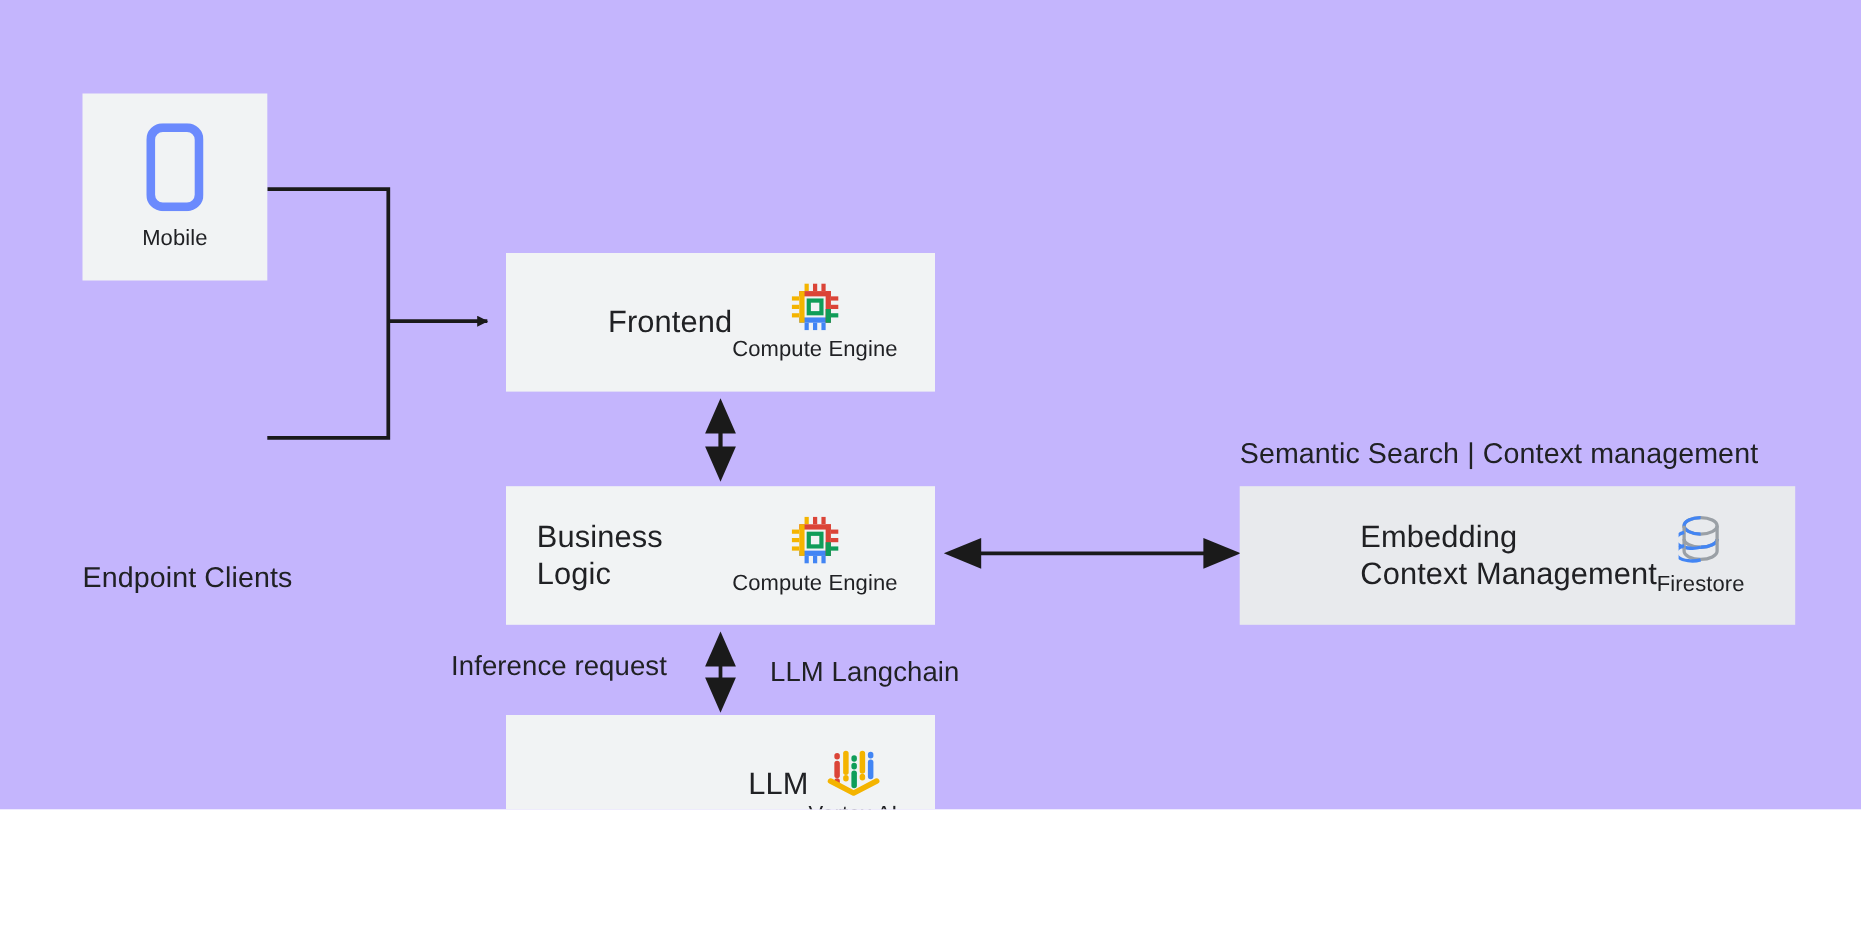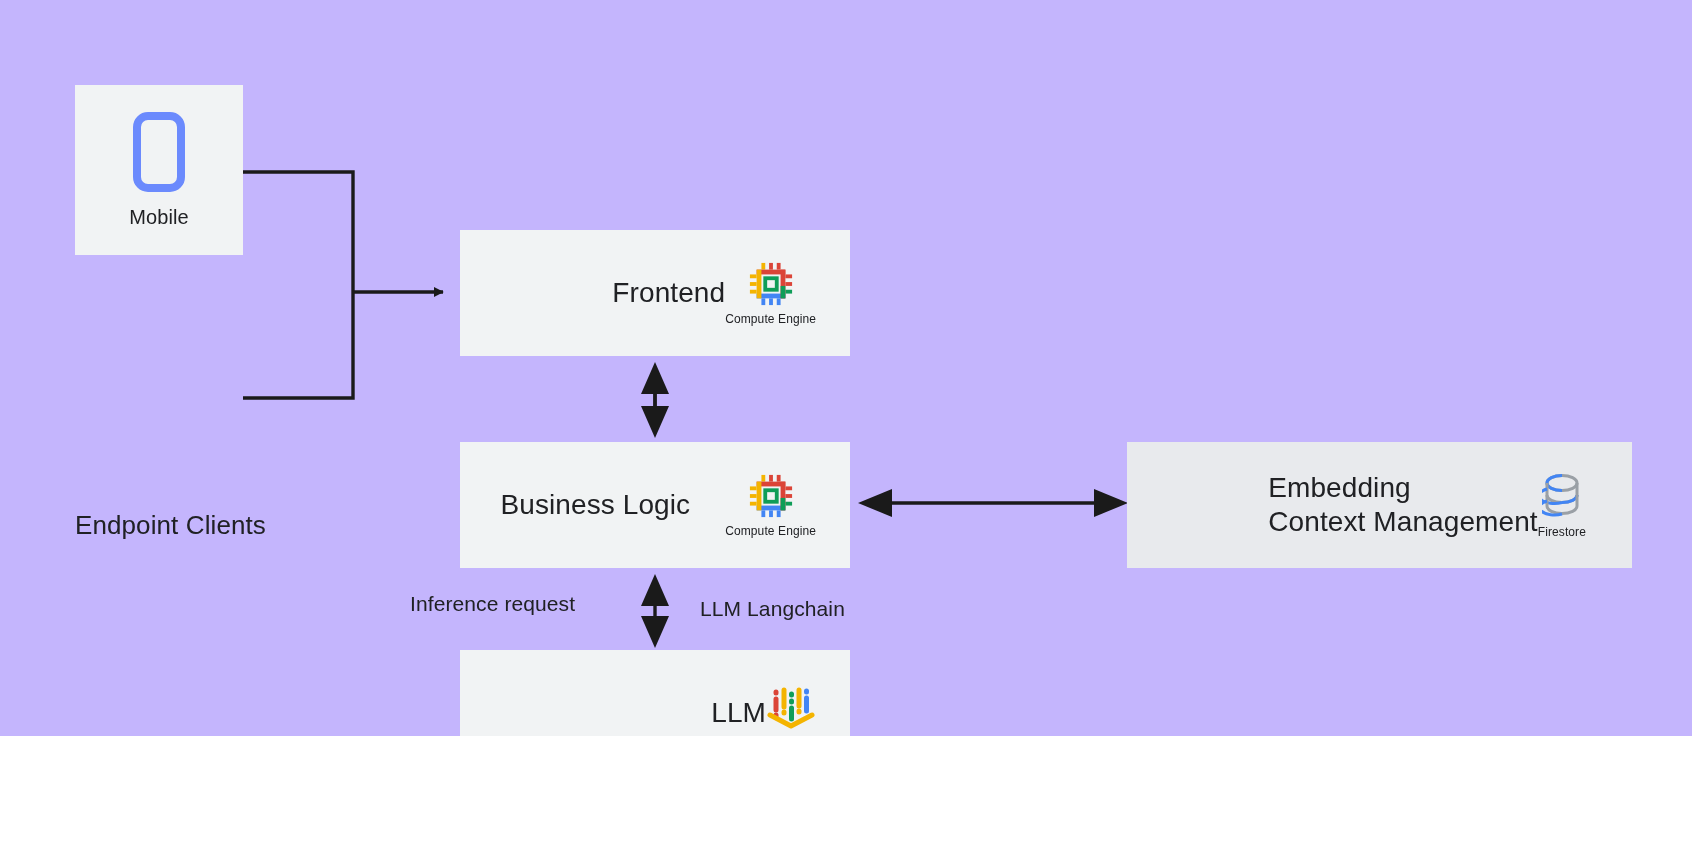--- a/index.html
+++ b/index.html
@@ -59,36 +59,36 @@
     letter-spacing: .1px;
     white-space: pre-line;
   }
   .badge {
     display: flex;
     flex-direction: column;
     align-items: center;
     justify-content: center;
   }
   .badge-label {
-    font-size: 12px;
+    font-size: 20px;
     color: #202124;
     margin-top: 5px;
     white-space: nowrap;
     letter-spacing: .1px;
   }
 
   
   .caption {
     position: absolute;
     font-size: 26px;
     color: #202124;
     white-space: nowrap;
     letter-spacing: .1px;
   }
-  .caption-sm { font-size: 21px; }
+  .caption-sm { font-size: 25px; }
 
   
   .conn {
     position: absolute;
     left: 0;
     top: 0;
     width: 1692px;
     height: 860px;
     pointer-events: none;
   }
@@ -252,20 +252,21 @@
 
         <path d="M4,36 L25,47 L46,36" fill="none" stroke="#f4b400" stroke-width="5" stroke-linejoin="round" stroke-linecap="round"></path>
       </svg>
       <span class="badge-label">Vertex AI</span>
     </span>
   </div>
 
   <div class="caption caption-sm" style="left:410px; top:592px;">Inference request</div>
   <div class="caption caption-sm" style="left:700px; top:597px;">LLM Langchain</div>
 
+  <div class="caption" style="left:1127px; top:397px;">Semantic Search | Context management</div>
 
   <div class="node node-right svc" style="left:1127px; top:442px; width:505px; height:126px; padding:0 46px 0 28px;">
     <span class="svc-title">Embedding
 Context Management</span>
     <span class="badge">
       <svg width="40" height="48" viewBox="0 0 40 48">
 
         <ellipse cx="20" cy="11" rx="15" ry="7.5" fill="none" stroke="#9aa0a6" stroke-width="3"></ellipse>
         <path d="M20,3.5 A15,7.5 0 0,0 20,18.5" fill="none" stroke="#4285f4" stroke-width="3"></path>
 

